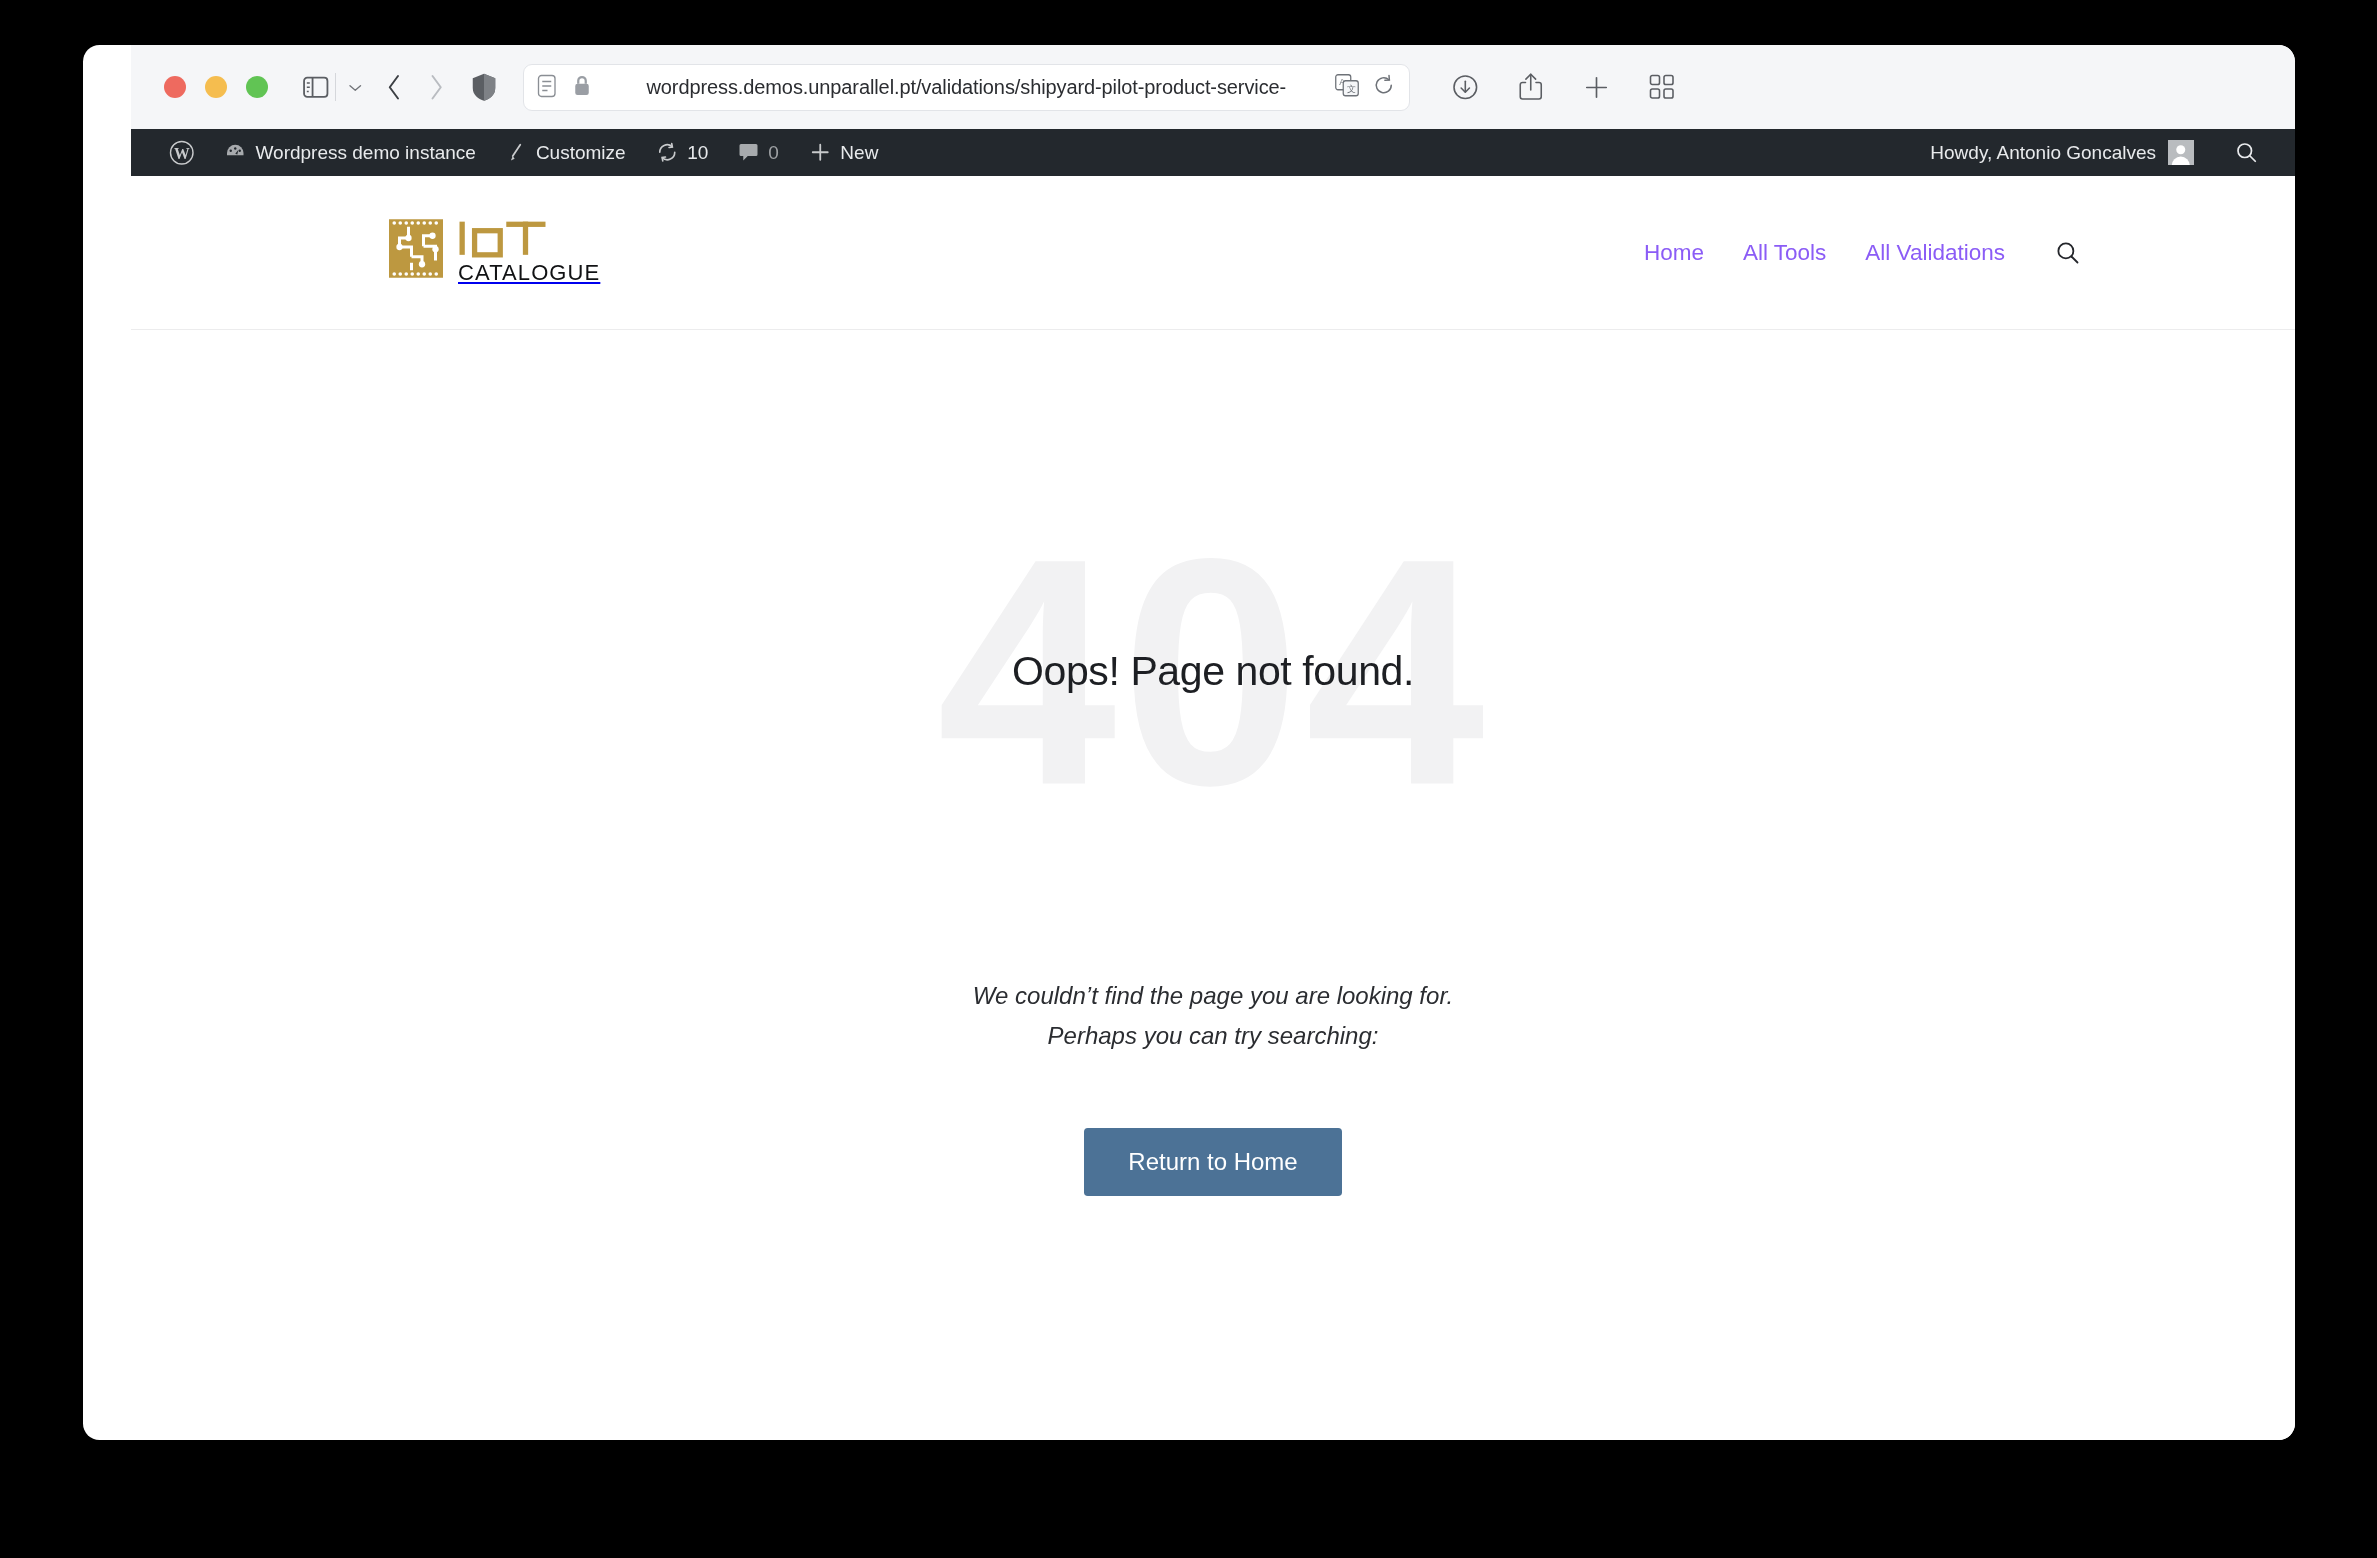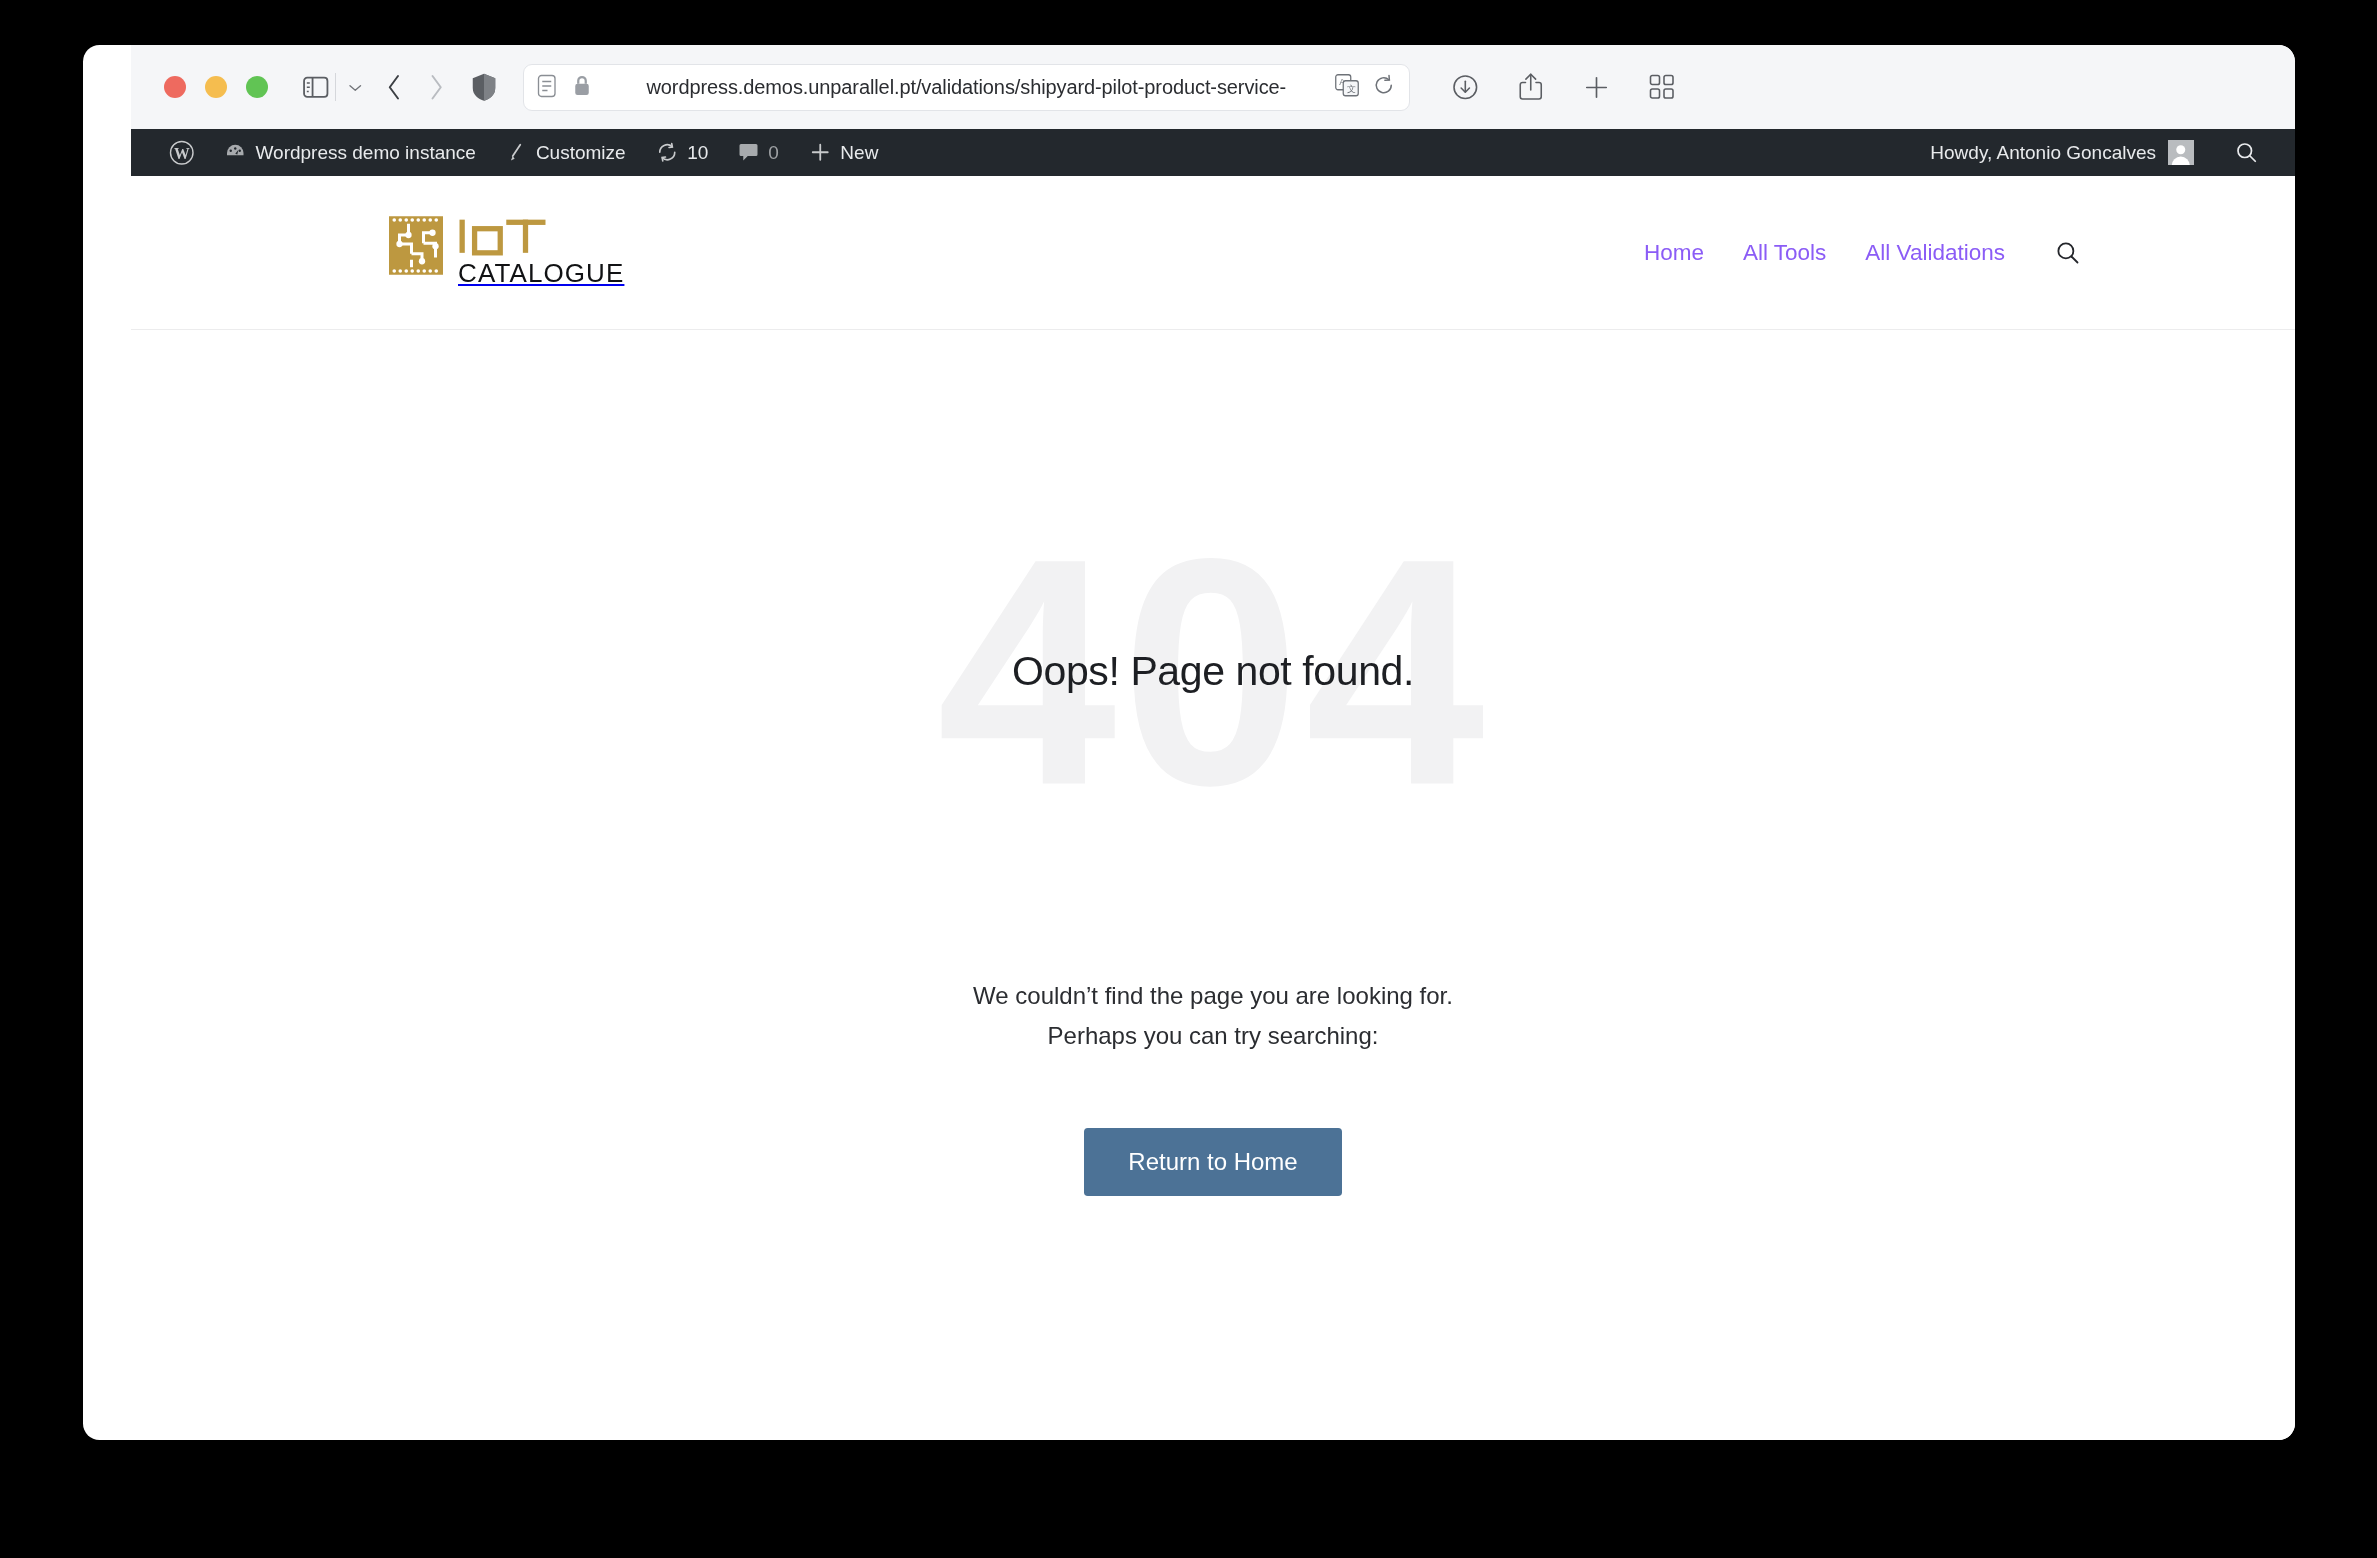--- a/index.html
+++ b/index.html
@@ -170,21 +170,21 @@
     align-items: center;
     padding: 0 72px 0 72px;
     flex: 0 0 auto;
   }
 
   .logo { display: flex; align-items: flex-start; gap: 15px; margin-left: 186px; }
   .logo-mark { width: 54px; height: 59px; flex: 0 0 auto; }
   .logo-text { display: flex; flex-direction: column; margin-top: 1.5px; }
   .logo-iot { height: 38px; }
   .logo-catalogue {
-    font-size: 26px;
+    font-size: 22px;
     letter-spacing: 1.1px;
     color: #111214;
     font-weight: 400;
     margin-top: 2.3px;
   }
 
   .site-nav {
     margin-left: auto;
     display: flex;
     align-items: center;
@@ -237,21 +237,21 @@
     white-space: nowrap;
   }
 
   .message {
     margin-top: 143px;
     text-align: center;
     color: #2b2d31;
     font-size: 24px;
     line-height: 1.66;
   }
-  .message p { white-space: nowrap; }
+  .message p { white-space: nowrap; font-style: italic; }
 
   .search-wrap {
     margin-top: 59px;
     display: flex;
     justify-content: center;
   }
   .search-box {
     width: 537px;
     height: 69px;
     border: 0.8px solid #e6e7e9;

